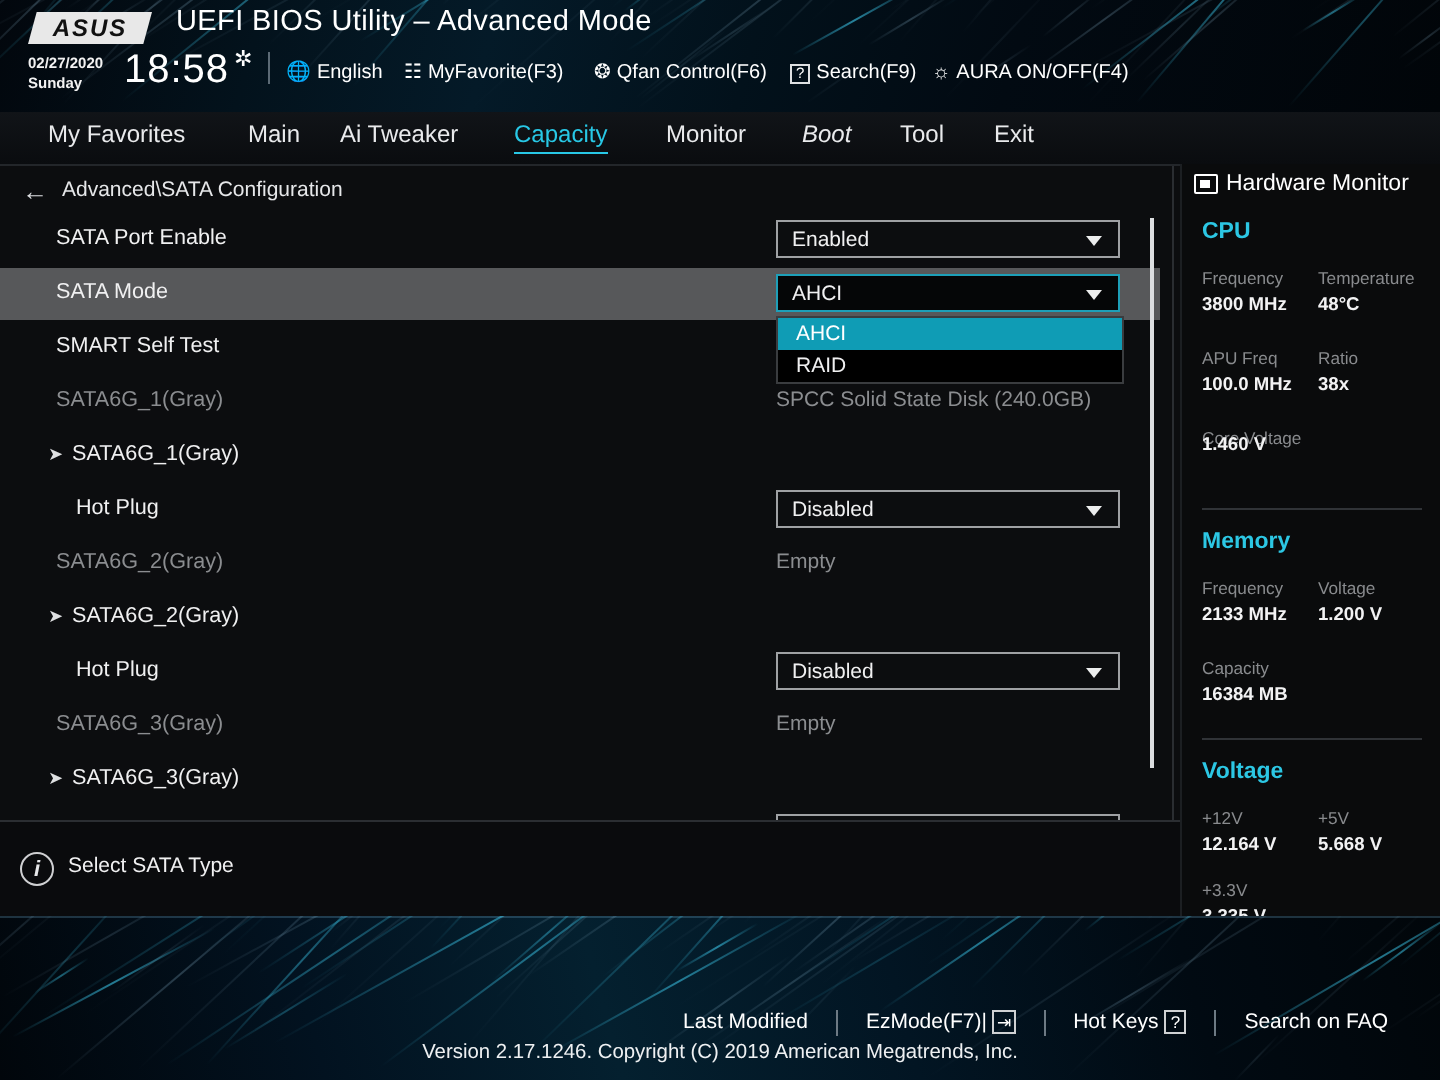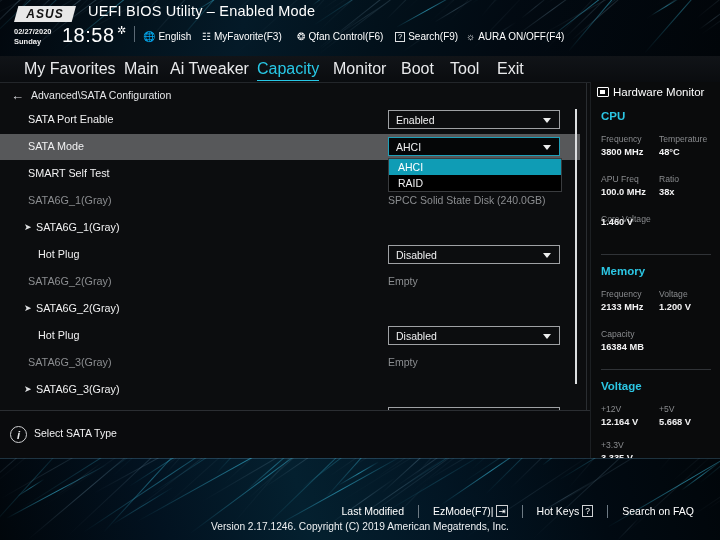--- a/index.html
+++ b/index.html
@@ -76,21 +76,21 @@
   }
   .tool-item .glyph { display: inline-block; font-size: 10px; line-height: 10px; }
 
   
   #nav {
     position: absolute; top: 56px; left: 0; width: 720px; height: 26px;
     background: linear-gradient(180deg, #111418 0%, #0a0c0f 100%);
   }
   #nav .tab {
     position: absolute; top: 4px;
-    font-size: 16px; color: #e9eaec; white-space: nowrap;
+    font-size: 12px; color: #e9eaec; white-space: nowrap;
     padding-bottom: 2px;
   }
   #nav .tab.active { color: #28c8e6; border-bottom: 1.5px solid #28c8e6; }
 
   
   #bodyWrap {
     position: absolute; top: 82px; left: 0; width: 720px; height: 376px;
     background: #0b0c0e;
   }
   #leftPane {
@@ -336,21 +336,21 @@
         <i style="left:323.3px;top:14.1px;width:209.7px;transform:rotate(-33.6deg);background:linear-gradient(90deg,rgba(0,0,0,0),rgba(150,195,220,0.17218629972565158),rgba(0,0,0,0));"></i>
         <i style="left:319.9px;top:48.5px;width:54.6px;transform:rotate(-38.9deg);background:linear-gradient(90deg,rgba(0,0,0,0),rgba(150,195,220,0.11846767832647462),rgba(0,0,0,0));"></i>
         <i style="left:562.9px;top:38.8px;width:76.3px;transform:rotate(-44.0deg);background:linear-gradient(90deg,rgba(0,0,0,0),rgba(150,195,220,0.17789720507544582),rgba(0,0,0,0));"></i>
         <i style="left:545.4px;top:3.7px;width:121.4px;transform:rotate(-34.2deg);background:linear-gradient(90deg,rgba(0,0,0,0),rgba(150,195,220,0.17714154663923182),rgba(0,0,0,0));"></i>
         <i style="left:520.9px;top:17.9px;width:36.7px;transform:rotate(-38.9deg);background:linear-gradient(90deg,rgba(0,0,0,0),rgba(150,195,220,0.2028673696844993),rgba(0,0,0,0));"></i>
         <i style="left:-17.3px;top:44.0px;width:128.6px;transform:rotate(-43.4deg);background:linear-gradient(90deg,rgba(0,0,0,0),rgba(60,200,235,0.24599129801097394),rgba(0,0,0,0));"></i>
       </div>
 
     <div id="bannerTitleRow">
       <div class="asus-logo">ASUS</div>
-      <div id="appTitle">UEFI BIOS Utility – Enabled Mode</div>
+      <div id="appTitle">UEFI BIOS Utility – Advanced Mode</div>
     </div>
 
     <div id="dt">
       <div>02/27/2020</div>
       <div>Sunday</div>
     </div>
     <div id="clock">18:58</div>
     <div class="gear-ico">✲</div>
     <div id="sep1"></div>
 
@@ -377,21 +377,21 @@
         </div>
       </div>
   </div>
 
   <div id="nav">
       <div class="tab" style="left: 24px;">My Favorites</div>
       <div class="tab" style="left: 124px;">Main</div>
       <div class="tab" style="left: 170px;">Ai Tweaker</div>
       <div class="tab active" style="left: 257px;">Capacity</div>
       <div class="tab" style="left: 333px;">Monitor</div>
-      <div class="tab" style="left: 401px;">Boot</div>
+      <div class="tab" style="left: 401px; font-style: italic;">Boot</div>
       <div class="tab" style="left: 450px;">Tool</div>
       <div class="tab" style="left: 497px;">Exit</div>
     </div>
 
   <div id="bodyWrap">
 
     <div id="leftPane">
 
       <div id="crumbBar">
         <span class="back-arrow">←</span>

